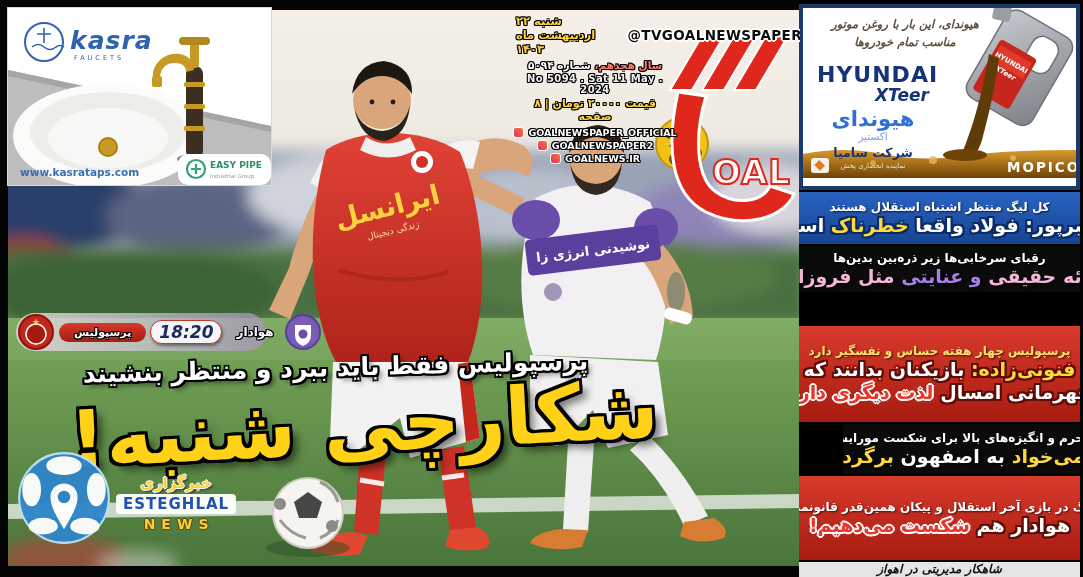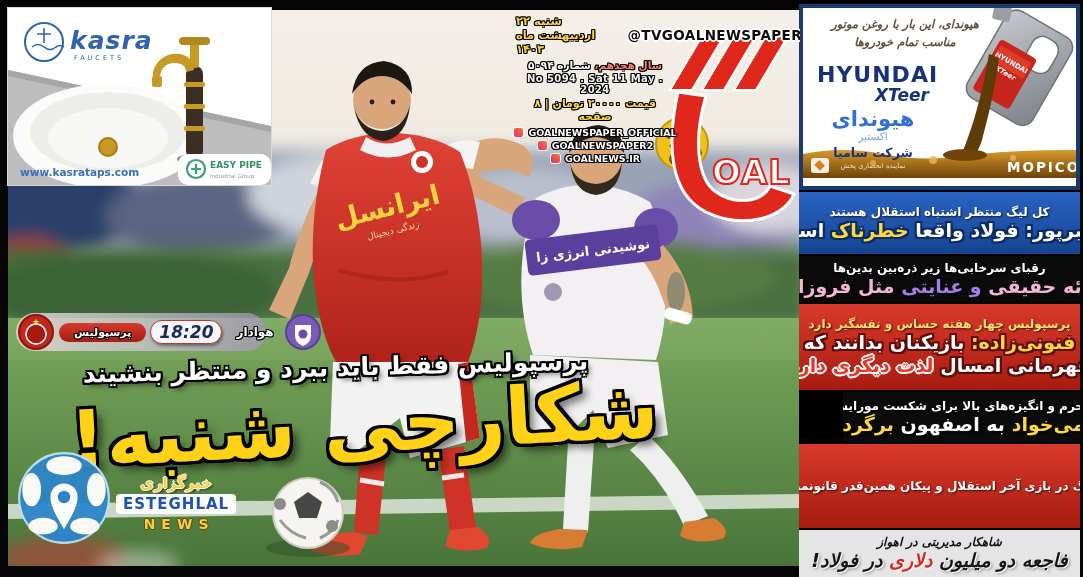--- a/index.html
+++ b/index.html
@@ -46,23 +46,23 @@
   .wm-esteghlal{background:#fff;border-radius:4px;padding:1px 7px;color:#1b4fae;font-size:15px;font-weight:900;letter-spacing:1px;}
   .wm-news{font-size:14px;font-weight:900;color:#ffd23f;letter-spacing:6px;margin-right:-6px;
     text-shadow:-1px 0 0 #5a4a00,1px 0 0 #5a4a00,0 1px 0 #5a4a00,0 -1px 0 #5a4a00;}
   
   .kasra-ad{position:absolute;left:8px;top:8px;width:263px;height:177px;z-index:8;background:#fff;box-shadow:0 0 0 1px #d8d8d8;}
   
   .right-col{position:absolute;left:799px;top:0;width:281px;height:577px;background:#000;display:flex;flex-direction:column;}
   .hyundai-ad{margin-top:4px;height:178px;background:#fff;border:4px solid #1b3a6b;position:relative;overflow:hidden;flex:0 0 auto;}
   #headline-blocks{display:flex;flex-direction:column;gap:2px;margin-top:2px;flex:1;}
   .hb{display:flex;flex-direction:column;align-items:center;justify-content:center;gap:1px;overflow:hidden;padding:0 4px;}
-  .hb:nth-child(1){height:62px;flex:0 0 auto;}
+  .hb:nth-child(1){height:52px;flex:0 0 auto;}
   .hb:nth-child(2){height:46px;flex:0 0 auto;}
-  .hb:nth-child(3){height:86px;flex:0 0 auto;}
+  .hb:nth-child(3){height:96px;flex:0 0 auto;margin-top:32px;}
   .hb:nth-child(4){height:50px;flex:0 0 auto;margin-left:44px;}
   .hb:nth-child(5){height:84px;flex:0 0 auto;}
   .hb:nth-child(6){flex:1;}
   .hb-blue{background:linear-gradient(#2a63c4,#16448f);}
   .hb-black{background:#0b0b0b;}
   .hb-red{background:linear-gradient(#d83a2c,#a81b10);}
   .hb-white{background:#e5e5e5;font-style:italic;}
   .hb-kicker{font-size:12px;font-weight:bold;direction:rtl;white-space:nowrap;text-shadow:1px 1px 2px rgba(0,0,0,.7);}
   .hb-white .hb-kicker{text-shadow:none;}
   .hb-line{direction:rtl;white-space:nowrap;font-size:19px;font-weight:900;line-height:1.15;}
@@ -362,20 +362,21 @@
           <div class="hb-kicker" style="color: rgb(255, 227, 107);">پرسپولیس چهار هفته حساس و نفسگیر دارد</div>
           <div class="hb-line"><span class="seg seg-y">فنونی‌زاده:</span> <span class="seg seg-w">بازیکنان بدانند که</span></div>
           <div class="hb-line"><span class="seg seg-w">قهرمانی امسال</span> <span class="seg seg-r">لذت دیگری دارد</span></div>
         </div>
         <div class="hb hb-black">
           <div class="hb-kicker" style="color: rgb(255, 255, 255);">محرم و انگیزه‌های بالا برای شکست مورایس</div>
           <div class="hb-line"><span class="seg seg-y">دلم می‌خواد</span> <span class="seg seg-w">به اصفهون</span> <span class="seg seg-y">برگردم ...</span></div>
         </div>
         <div class="hb hb-red">
           <div class="hb-kicker" style="color: rgb(255, 255, 255);">سازمان لیگ در بازی آخر استقلال و پیکان همین‌قدر قانونمند عمل کند</div>
+          <div class="hb-line"><span class="seg seg-w">هوادار هم</span> <span class="seg seg-r">شکست می‌دهیم!</span></div>
         </div>
         <div class="hb hb-white">
           <div class="hb-kicker" style="color: rgb(17, 17, 17);">شاهکار مدیریتی در اهواز</div>
           <div class="hb-line"><span class="seg seg-k">فاجعه</span> <span class="seg seg-k">دو میلیون</span> <span class="seg seg-rd">دلاری</span> <span class="seg seg-k">در فولاد!</span></div>
         </div>
       </div>
   </div>
 </div>
 
 </body></html>

